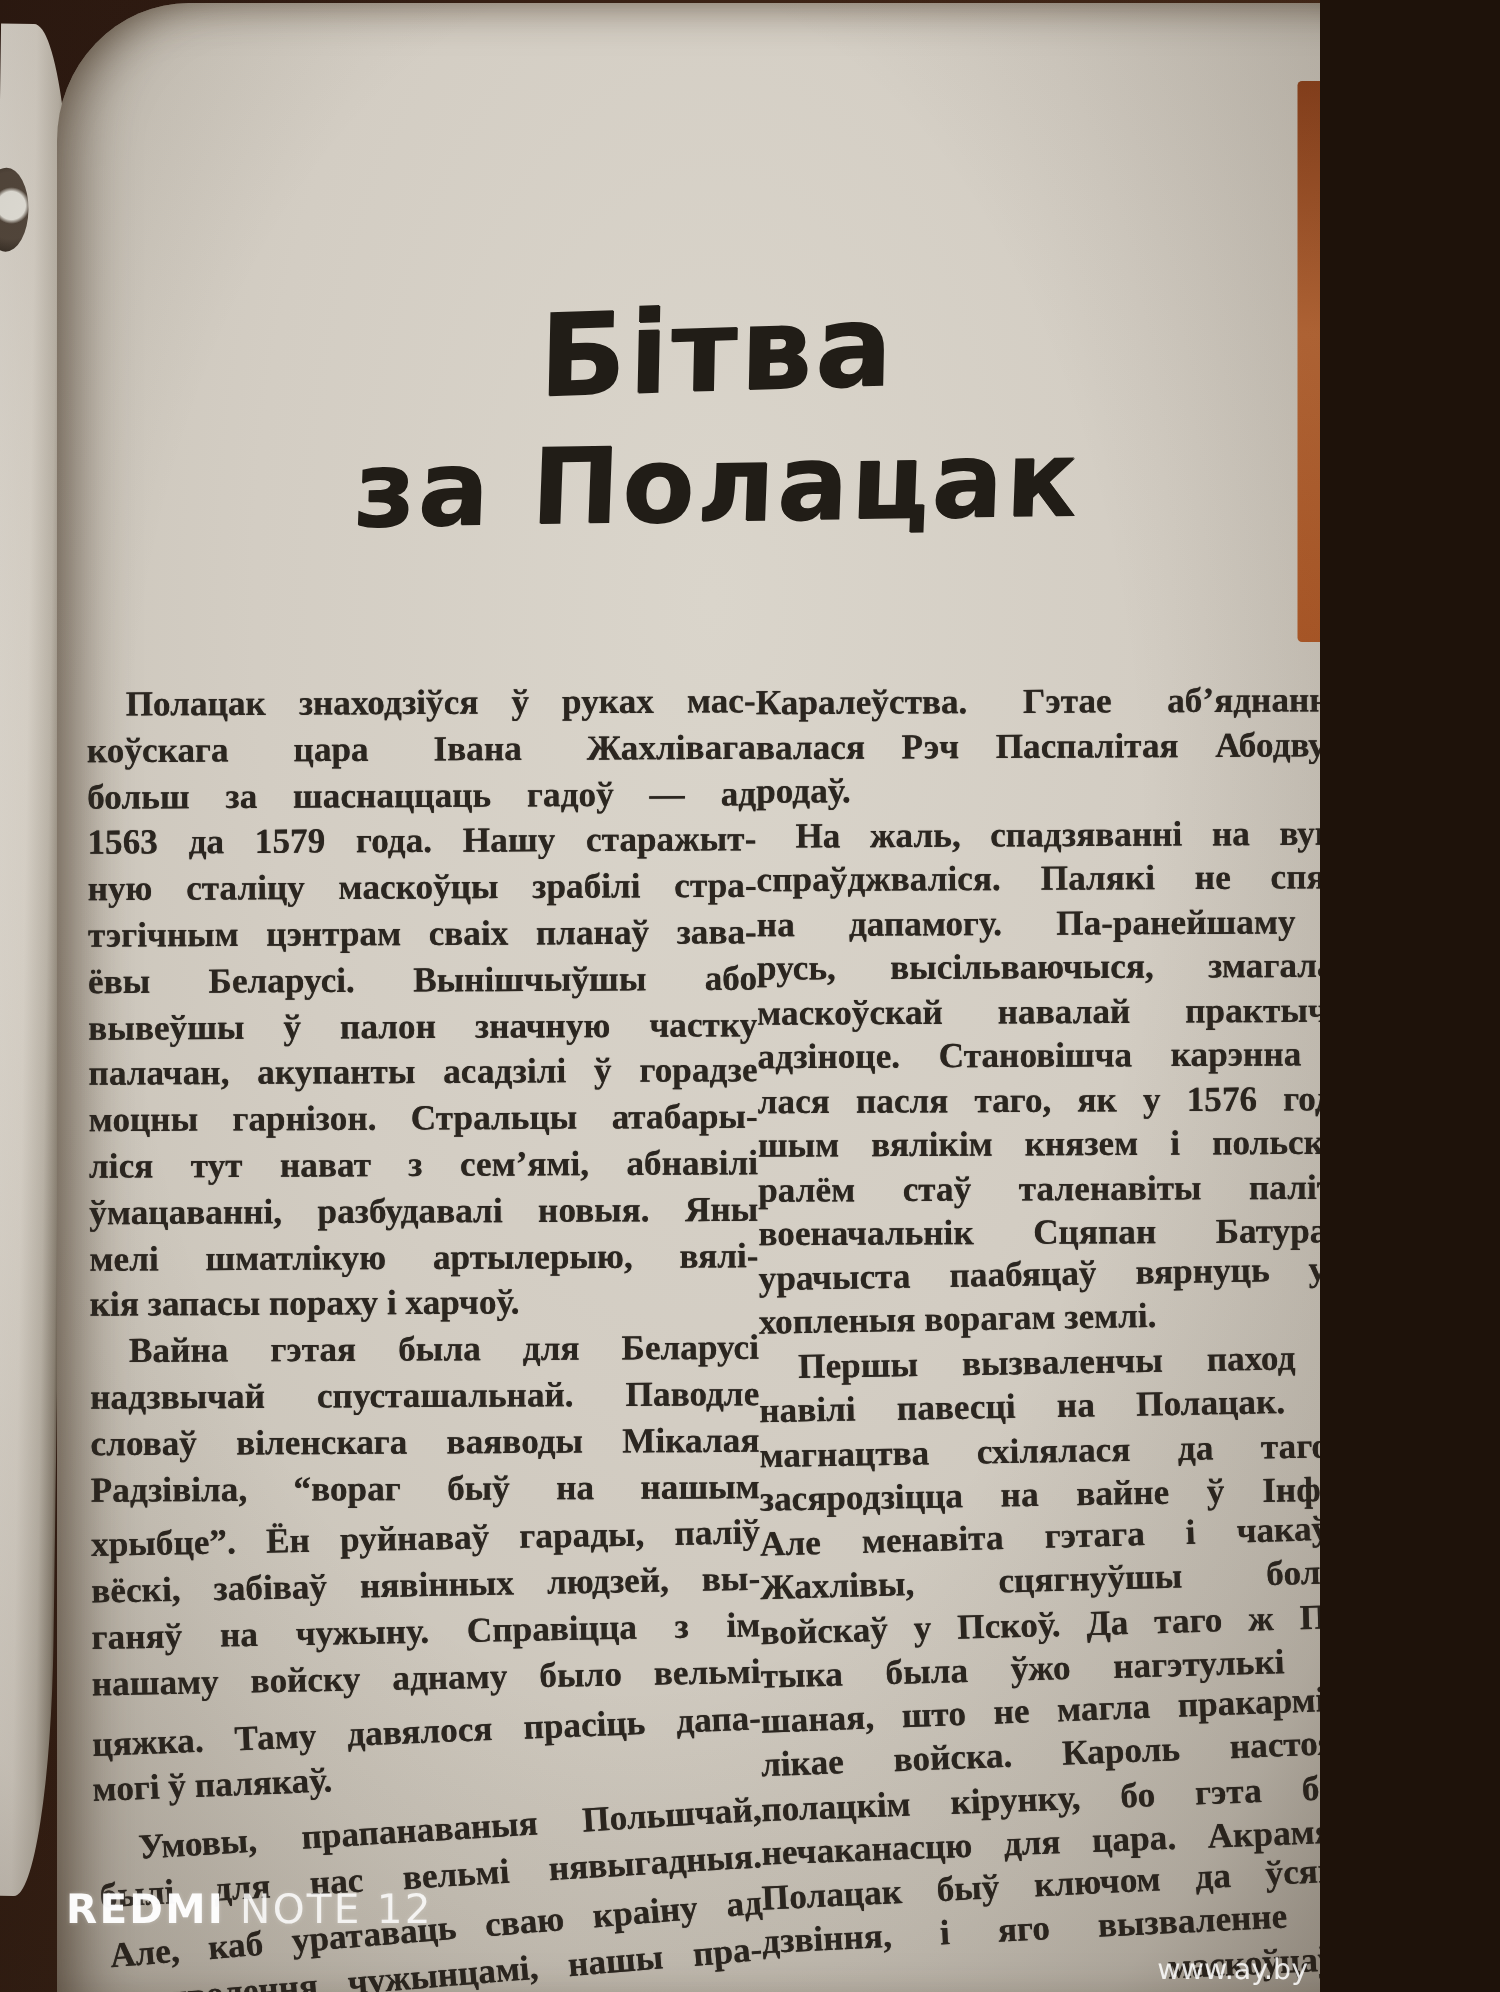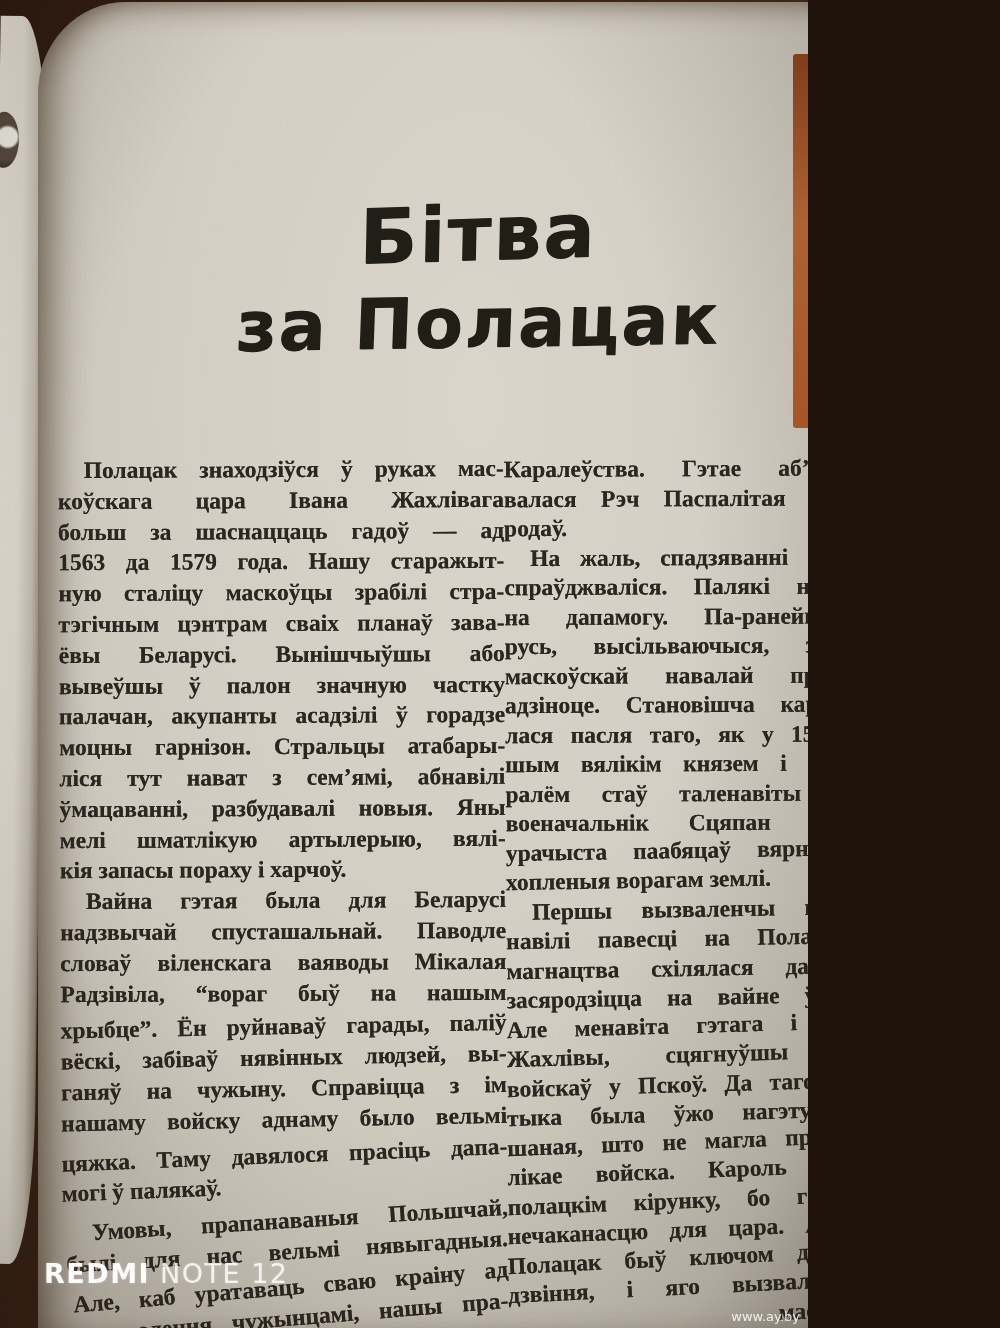--- a/index.html
+++ b/index.html
@@ -1,17 +1,17 @@
 <!DOCTYPE html>
 <html><head>
 <meta charset="utf-8">
 <style>
   html,body{margin:0;padding:0;background:#1e120a;}
   .photo{
-    position:relative;width:808px;height:1328px;overflow:hidden;
+    position:relative;width:880px;height:1328px;overflow:hidden;
     background:linear-gradient(100deg,#2b1810 0%,#3c2315 45%,#4a2b19 100%);
     font-family:"Liberation Serif",serif;
   }
   
   .left-page{
     position:absolute;left:-8px;top:16px;width:50px;height:1248px;
     background:linear-gradient(90deg,#e2ddd4 0%,#dcd6cc 48%,#bfb8ac 78%,#8e8577 96%,#6d6254 100%);
     border-radius:0 28px 24px 0/0 190px 170px 0;
     transform:rotate(0.8deg);
   }
@@ -81,21 +81,21 @@
   .col-right .line:nth-child(n+24){transform:rotate(-1.9deg);}
   .col-right .line:nth-child(n+28){transform:rotate(-2.5deg);}
   
   .wm{position:absolute;font-family:"DejaVu Sans",sans-serif;color:#fff;}
   .wm-redmi{left:44px;top:1258px;font-size:27px;letter-spacing:1.5px;
     color:rgba(255,255,255,.96);text-shadow:0 0 3px rgba(255,255,255,.25);}
   .wm-redmi .brand{font-weight:800;}
   .wm-redmi .model{font-weight:400;opacity:.88;margin-left:10px;}
   .wm-time{left:720px;top:1256px;font-size:28px;font-weight:400;letter-spacing:2px;
     color:rgba(255,255,255,.5);text-shadow:0 0 2px rgba(255,255,255,.3);}
-  .wm-site{right:8px;bottom:4px;font-size:13px;color:rgba(255,255,255,.85);}
+  .wm-site{right:8px;bottom:4px;font-size:19px;color:rgba(255,255,255,.85);}
 </style>
 </head>
 <body>
 
 <div class="photo">
 
   <div class="left-page">
     <div class="illus"></div>
   </div>
 

